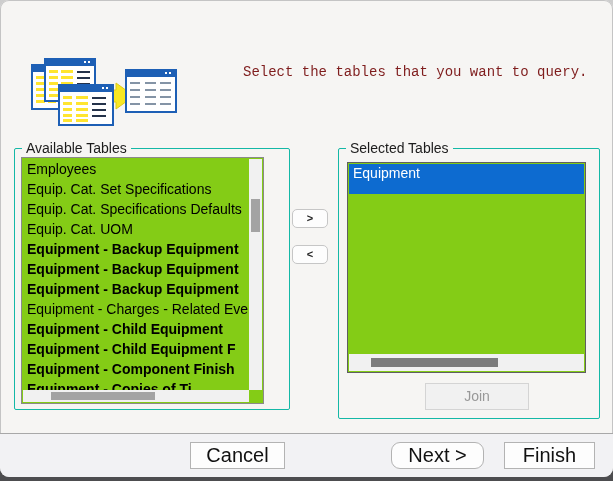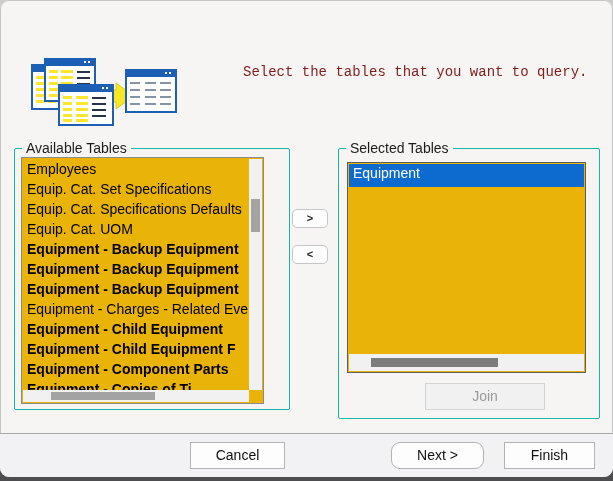--- a/index.html
+++ b/index.html
@@ -41,21 +41,21 @@
   }
   .groupbox .glabel{
     position:absolute;top:-9px;left:7px;background:#f6f5f3;
     padding:0 4px;font-size:14px;color:#1c1c1c;white-space:nowrap;
   }
   .gb-available{left:14px;top:148px;width:276px;height:262px;}
   .gb-selected{left:338px;top:148px;width:262px;height:271px;}
 
   
   .listbox{
-    position:absolute;background:#eab308;box-sizing:border-box;
+    position:absolute;background:#84cc16;box-sizing:border-box;
   }
   .lb-available{
     left:6px;top:8px;width:243px;height:247px;
     border:1px solid #8a8a8a;
   }
   .lb-selected{
     left:8px;top:13px;width:239px;height:211px;
     border:1px solid #5f5f5f;
   }
   .rows-avail{
@@ -63,21 +63,21 @@
   }
   .rows-sel{
     position:absolute;left:1px;top:1px;right:1px;height:190px;overflow:hidden;
   }
   .lb-row{
     height:20px;line-height:20px;padding-left:4px;
     font-size:14px;color:#000;white-space:nowrap;overflow:hidden;
   }
   .lb-row.bold{font-weight:bold;}
   .lb-row.sel{
-    background:#0d6bd0;color:#ffffff;height:23px;line-height:18px;
+    background:#0d6bd0;color:#ffffff;height:30px;line-height:18px;
   }
   
   .vscroll{
     position:absolute;top:1px;right:1px;bottom:13px;width:13px;background:#f1f1f1;
   }
   .vscroll .thumb{
     position:absolute;left:2px;width:9px;top:40px;height:33px;background:#a3a3a3;
   }
   .hscroll{
     position:absolute;left:1px;bottom:1px;height:12px;background:#f1f1f1;
@@ -95,36 +95,36 @@
     position:absolute;width:36px;height:19px;
     background:#fdfdfd;border:1px solid #c6c6c6;border-radius:5px;
     font-size:11px;font-weight:bold;color:#222;
     text-align:center;line-height:17px;box-sizing:border-box;cursor:default;
   }
   .btn-add{left:292px;top:209px;}
   .btn-remove{left:292px;top:245px;}
 
   
   .join-btn{
-    position:absolute;left:86px;top:234px;width:120px;height:27px;
+    position:absolute;left:86px;top:234px;width:104px;height:27px;
     background:#f1f1f1;border:1px solid #d4d4d4;
     font-size:14px;color:#989898;text-align:center;line-height:25px;
     box-sizing:border-box;
   }
 
   
   .footer{
     position:absolute;left:0;right:0;bottom:0;height:43px;
     background:#f2f2f4;border-top:1px solid #a8a8a8;
     border-radius:0 0 9px 9px;
   }
   .push-btn{
     position:absolute;height:27px;background:#fdfdfd;
     border:1px solid #b3b3b3;box-sizing:border-box;
-    font-size:14px;color:#111;text-align:center;line-height:25px;cursor:default;
+    font-size:20px;color:#111;text-align:center;line-height:25px;cursor:default;
   }
   .btn-cancel{left:190px;top:8px;width:95px;}
   .btn-next{left:391px;top:8px;width:93px;border-radius:9px;}
   .btn-finish{left:504px;top:8px;width:91px;}
 </style>
 </head>
 <body>
 
 <div class="bottom-backdrop"></div>
 
@@ -234,21 +234,21 @@
           <div class="lb-row">Employees</div>
           <div class="lb-row">Equip. Cat. Set Specifications</div>
           <div class="lb-row">Equip. Cat. Specifications Defaults</div>
           <div class="lb-row">Equip. Cat. UOM</div>
           <div class="lb-row bold">Equipment - Backup Equipment</div>
           <div class="lb-row bold">Equipment - Backup Equipment</div>
           <div class="lb-row bold">Equipment - Backup Equipment</div>
           <div class="lb-row">Equipment - Charges - Related Eve</div>
           <div class="lb-row bold">Equipment - Child Equipment</div>
           <div class="lb-row bold">Equipment - Child Equipment F</div>
-          <div class="lb-row bold">Equipment - Component Parts</div>
+          <div class="lb-row bold">Equipment - Component Finish</div>
           <div class="lb-row bold">Equipment - Copies of Ti</div>
         </div>
       <div class="vscroll">
         <div class="thumb"></div>
       </div>
       <div class="hscroll hs-avail">
         <div class="thumb"></div>
       </div>
     </div>
   </div>

